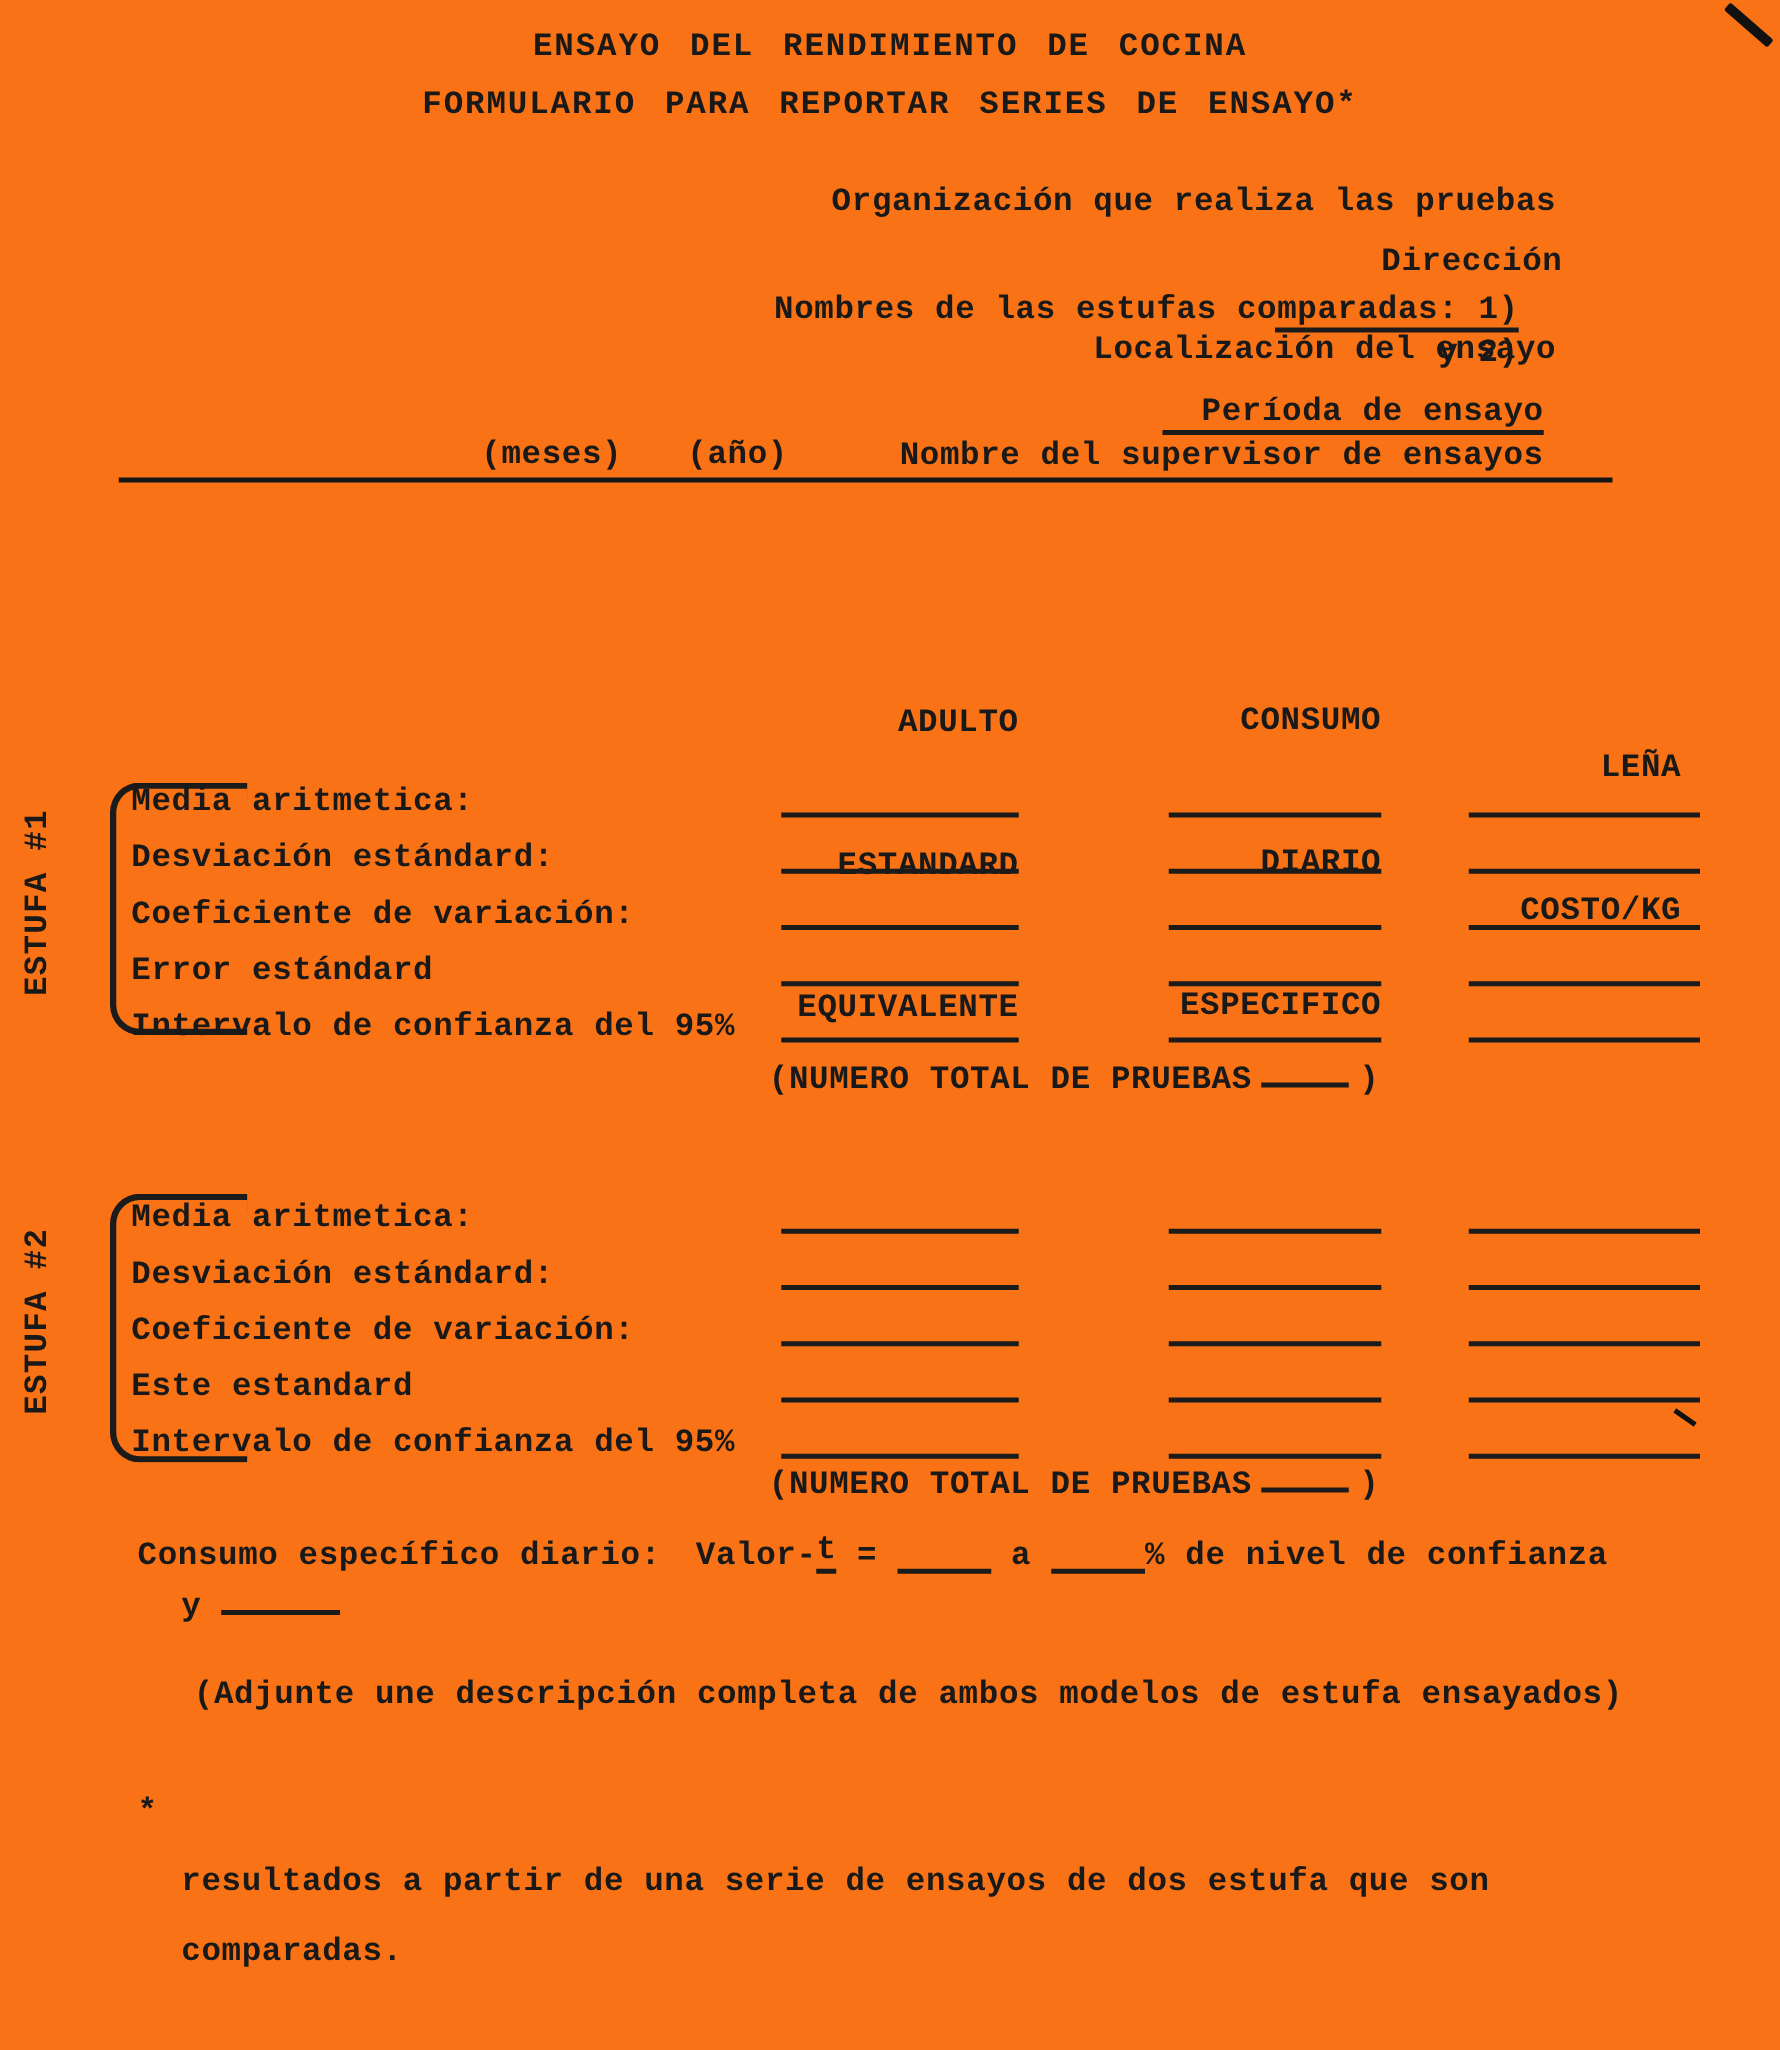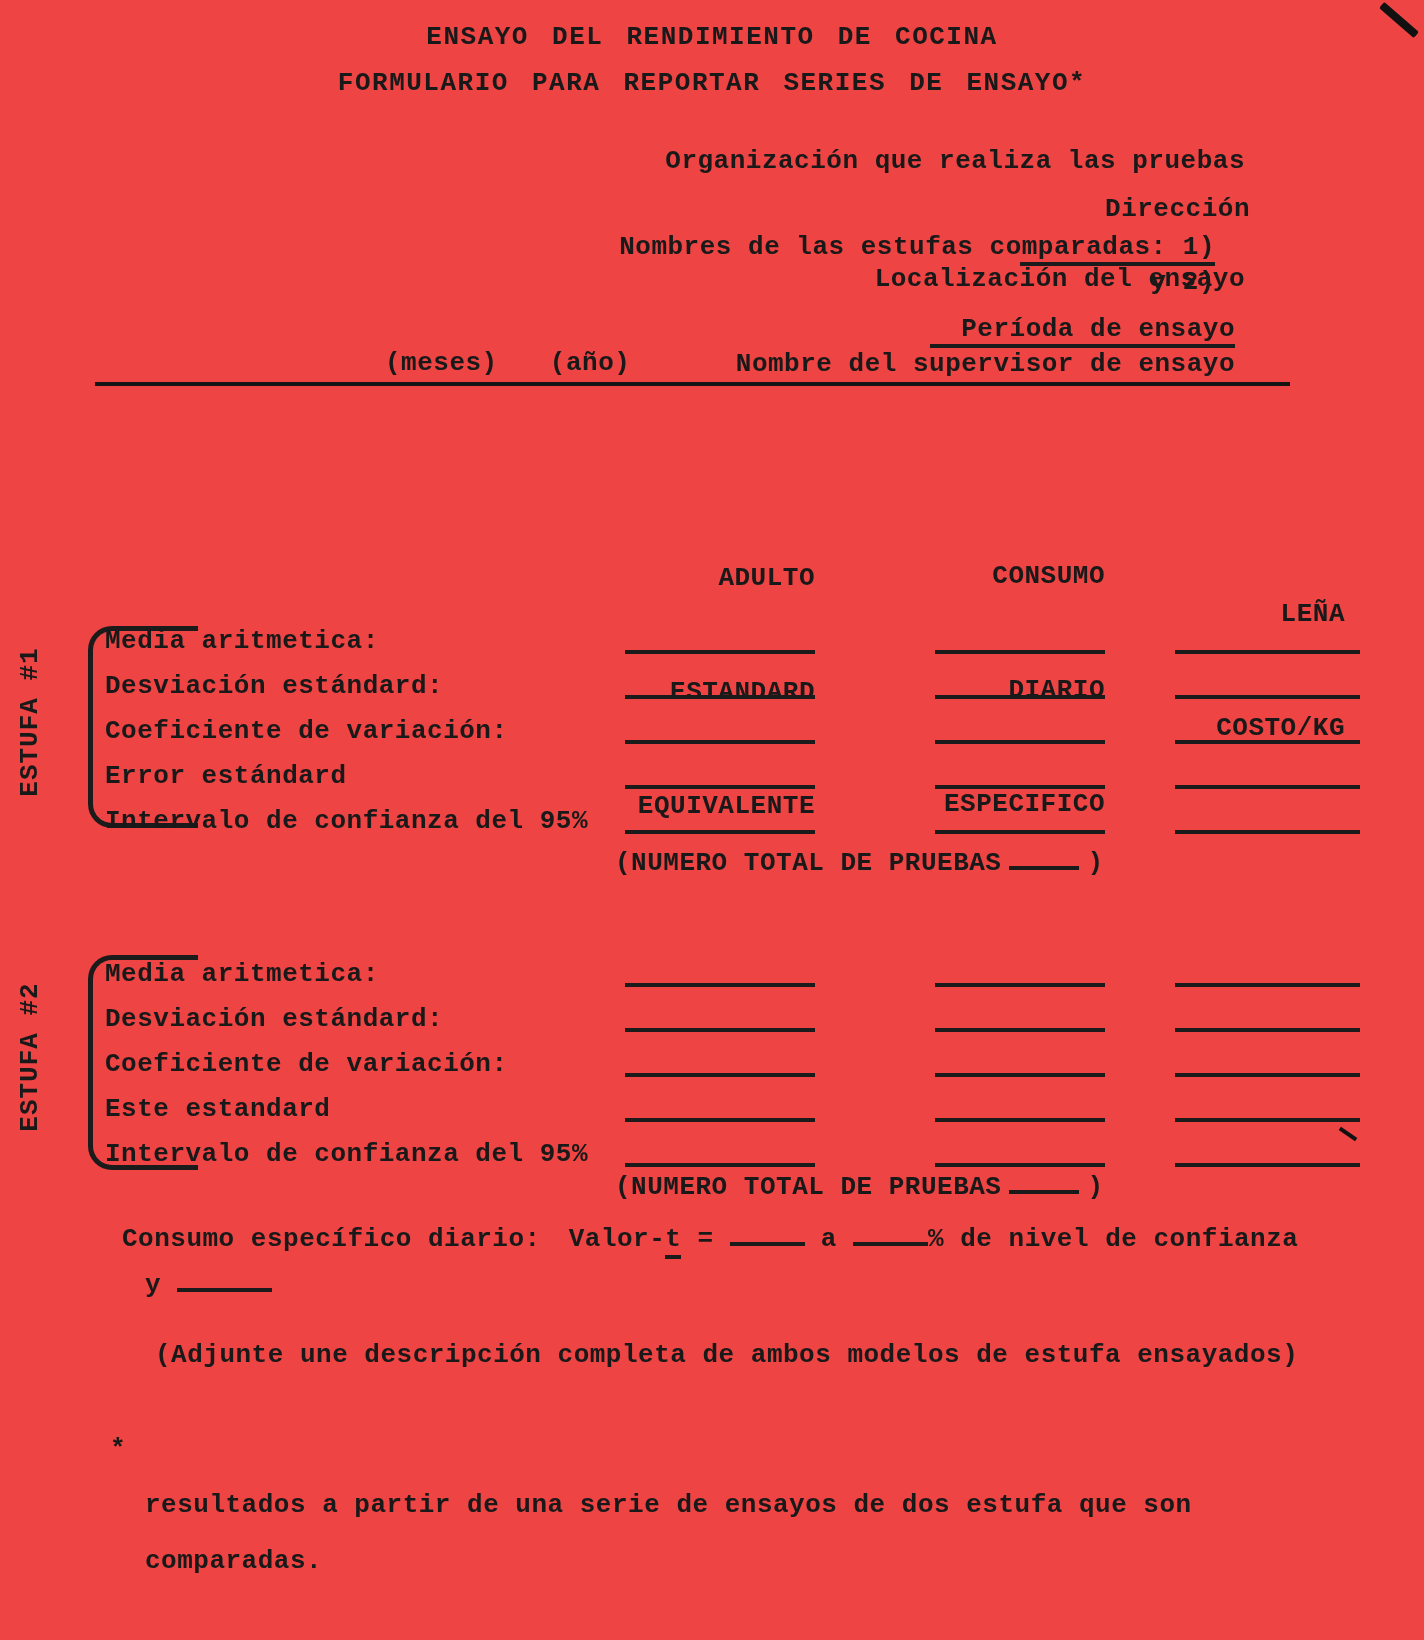--- a/index.html
+++ b/index.html
@@ -1,21 +1,21 @@
 <!DOCTYPE html>
 <html><head>
 <meta charset="utf-8">
 <style>
   html,body { margin:0; padding:0; background:#e8e8e8; }
   .page {
     position: relative;
     width: 1424px;
     height: 1640px;
     margin: 0 auto;
-    background: #ef4444;
+    background: #f97316;
     color: #191919;
     font-family: "Liberation Mono", "DejaVu Sans Mono", monospace;
     font-weight: bold;
     font-size: 26px;
     letter-spacing: 0.5px;
     overflow: hidden;
   }
   .abs { position: absolute; }
   .t { white-space: pre; line-height: 30px; display: inline-block; }
   .title { width: 1424px; text-align: center; line-height: 34px; letter-spacing: 1.5px; word-spacing: 6px; }
@@ -91,21 +91,21 @@
   </div>
 
   <div class="hrow" style="left:100px; top:264px; width:1145px;">
     <span class="t">Localización del ensayo</span>
     <span class="fline grow ml"></span>
   </div>
 
   <div class="hrow" style="left:100px; top:314px; width:1135px;">
     <span class="t">Períoda de ensayo</span>
     <span class="fline" style="width:305px;"></span>
-    <span class="t ml">Nombre del supervisor de ensayo</span>
+    <span class="t ml">Nombre del supervisor de ensayos</span>
     <span class="fline grow"></span>
   </div>
 
   <div class="abs" style="left:385px; top:348px;">
     <span class="t">(meses)</span>
     <span class="t" style="margin-left:36px;">(año)</span>
   </div>
 
   <div class="rule" style="left:95px; top:382px; width:1195px;"></div>
 
@@ -201,21 +201,21 @@
       <span class="cell"></span>
     </div>
   </div>
 
   <div class="baseline-row" style="left:615px; top:1172px;">
     <span>(NUMERO TOTAL DE PRUEBAS</span>
     <span class="inlineblank" style="width:70px; margin:0 8px; vertical-align:-8px;"></span>
     <span>)</span>
   </div>
 
-  <div class="baseline-row" style="left:122px; top:1224px;">
+  <div class="baseline-row" style="left:110px; top:1224px;align-items:flex-end;">
     <span>Consumo específico diario:</span>
     <span style="margin-left:28px;">Valor-</span>
     <span class="t-underline">t</span>
     <span> = </span>
     <span class="inlineblank" style="width:75px;"></span>
     <span> a </span>
     <span class="inlineblank" style="width:75px;"></span>
     <span>% de nivel de confianza</span>
   </div>
 

